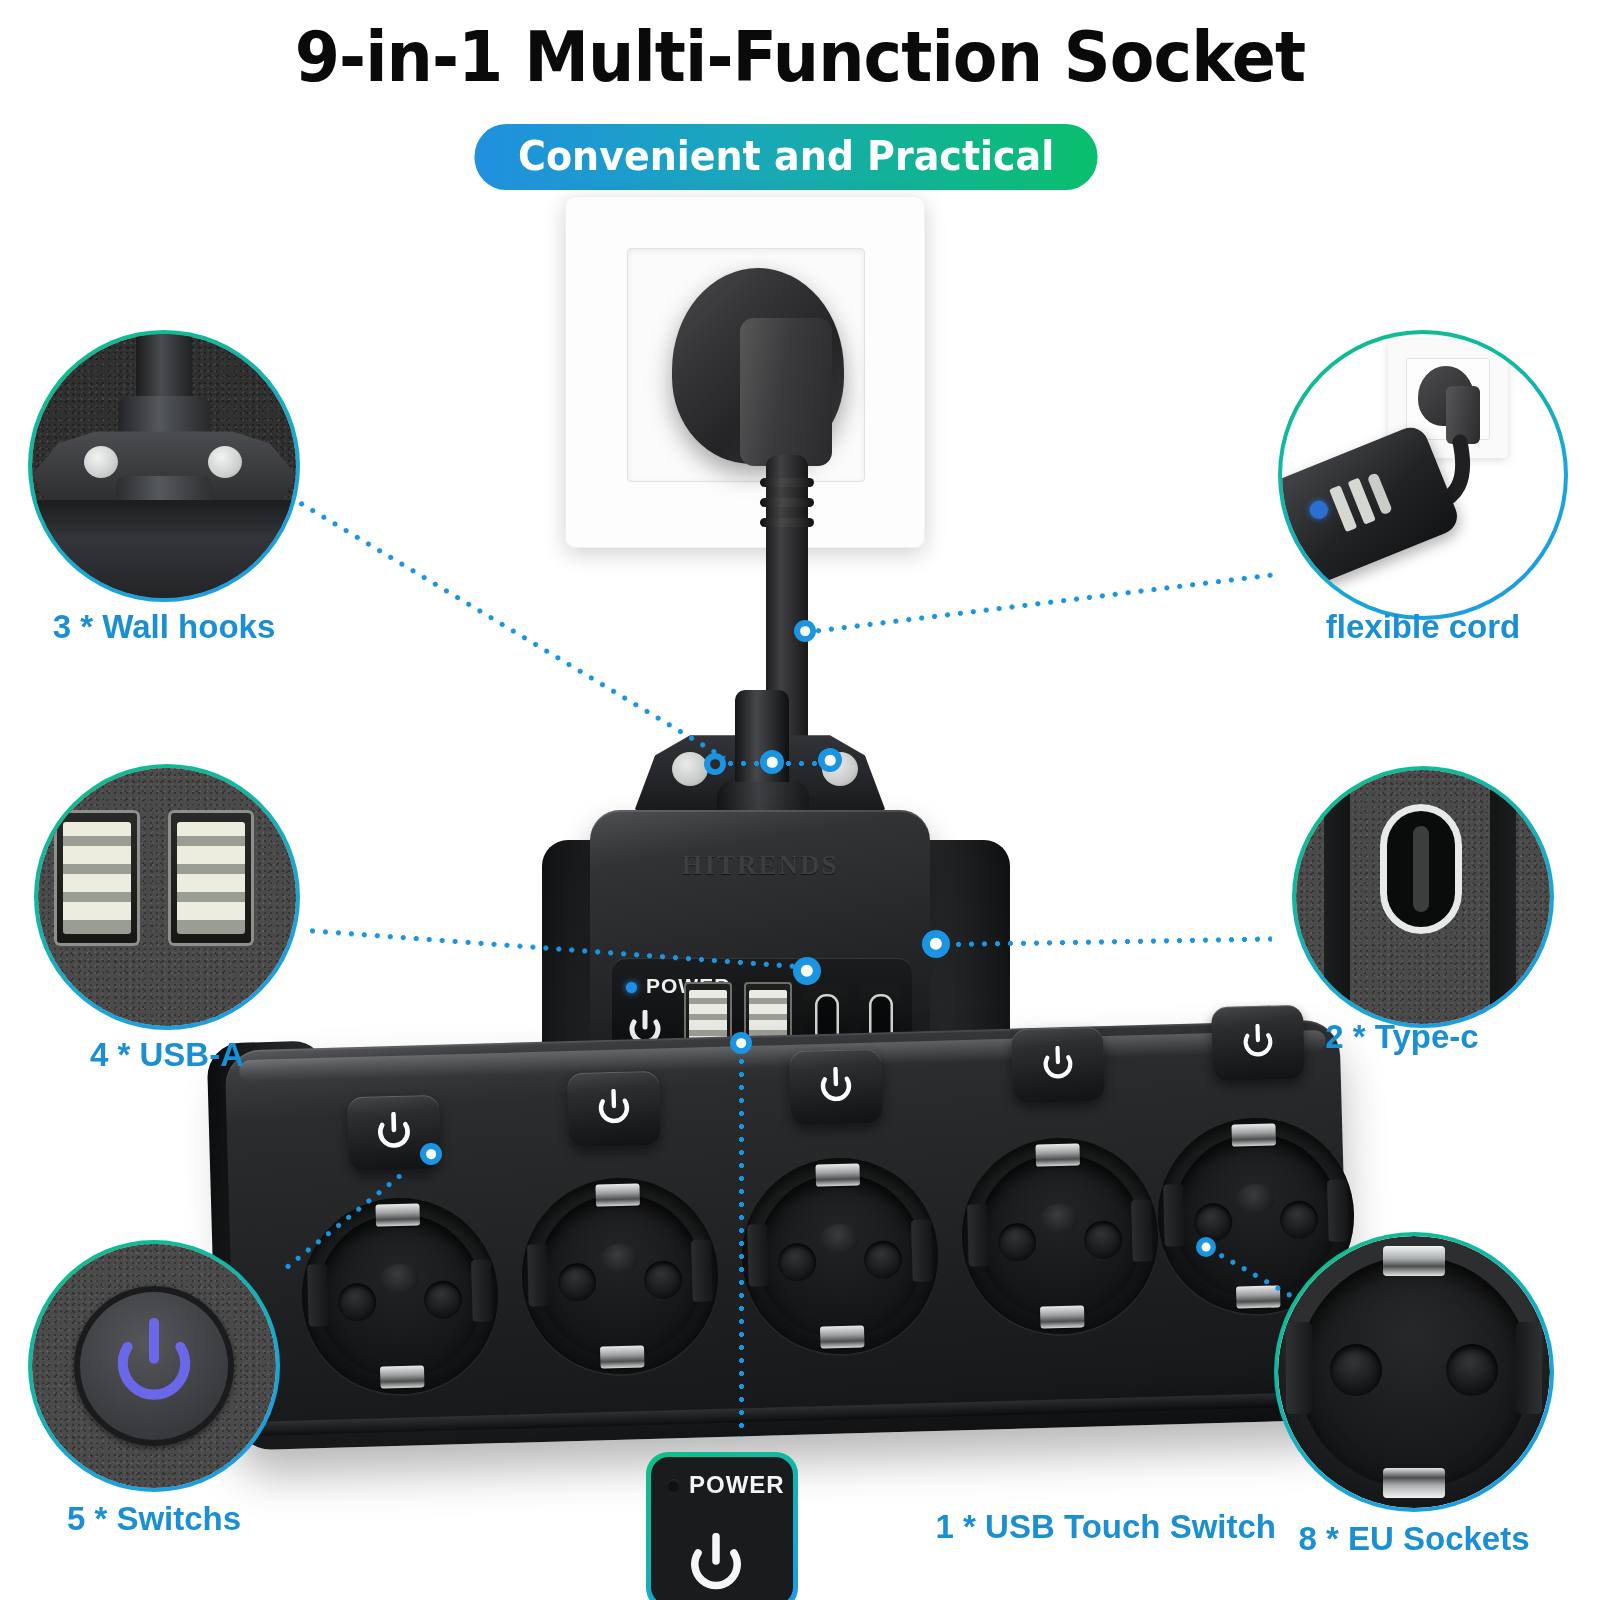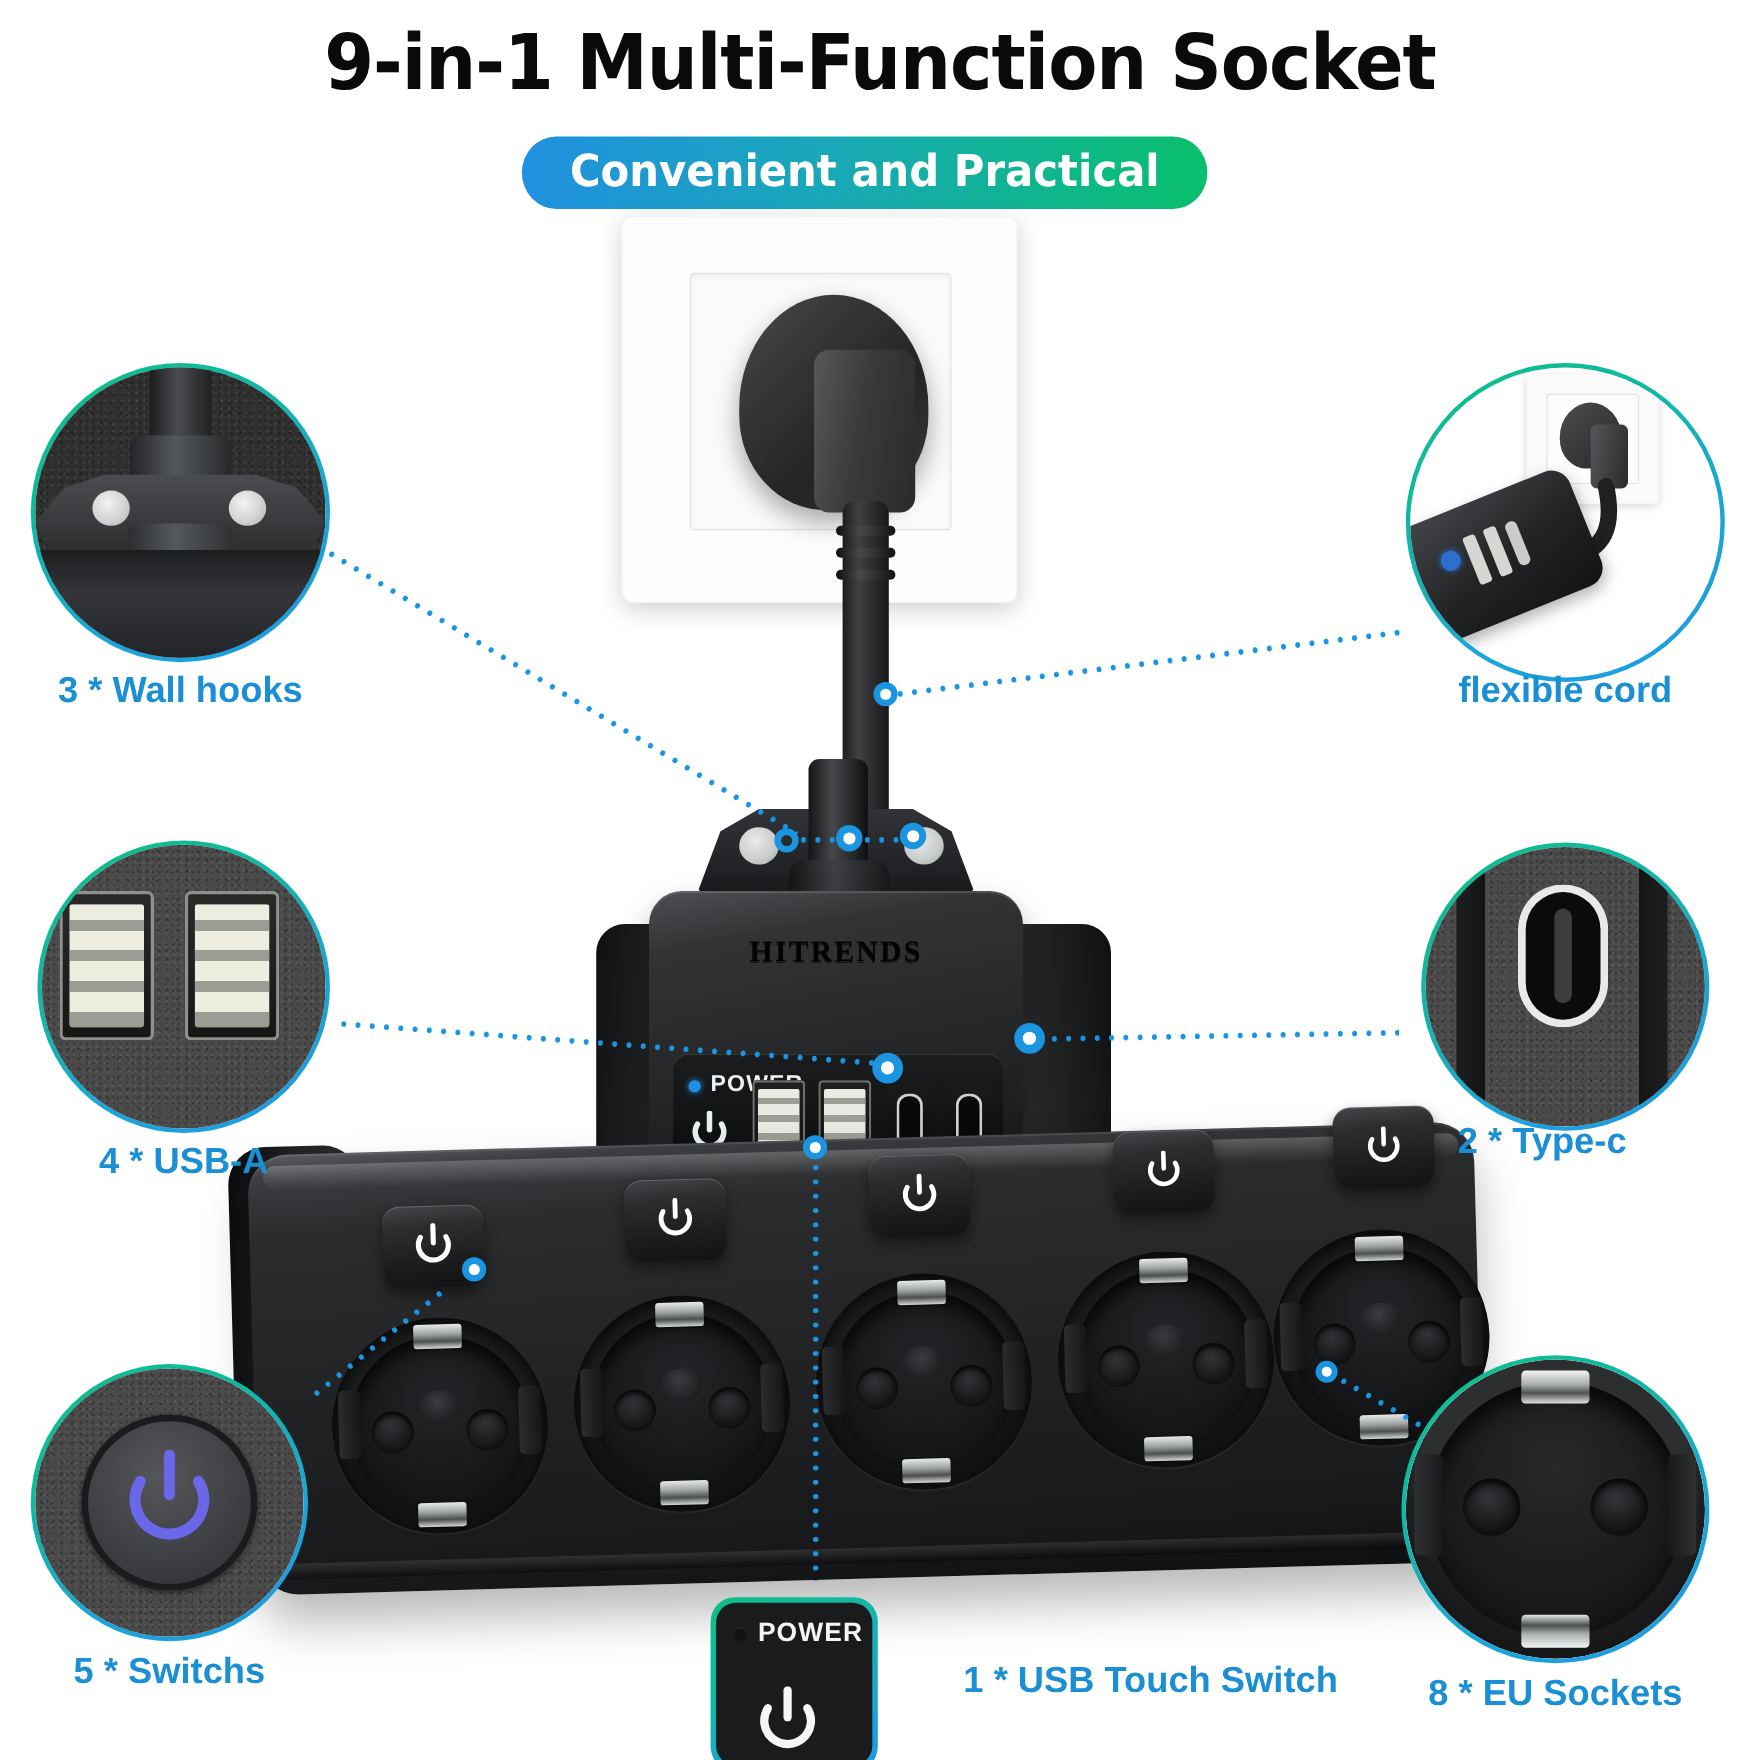--- a/index.html
+++ b/index.html
@@ -140,21 +140,21 @@
     position:absolute;left:352px;top:150px;width:110px;height:232px;border-radius:26px 10px 10px 26px;
     background:linear-gradient(95deg,#0f1011 0%,#26282a 60%,#303234 100%);
   }
   .headR{
     position:absolute;left:700px;top:150px;width:120px;height:230px;border-radius:10px 26px 26px 10px;
     background:linear-gradient(265deg,#0f1011 0%,#26282a 60%,#303234 100%);
   }
   .brand{
     position:absolute;left:400px;top:160px;width:340px;text-align:center;
     font-family:"Liberation Serif","DejaVu Serif",serif;font-weight:bold;
-    font-size:27px;letter-spacing:2px;color:#000000;opacity:.92;
+    font-size:27px;letter-spacing:2px;color:#404040;opacity:.92;
     text-shadow:0 1px 0 rgba(0,0,0,.6);
   }
   .spec{
     position:absolute;left:390px;top:205px;width:360px;text-align:center;
     font-size:29px;color:#d7dbdd;letter-spacing:.5px;font-weight:500;
     text-shadow:0 1px 2px rgba(0,0,0,.7);
   }
 
   .usbpanel{
     position:absolute;left:422px;top:268px;width:300px;height:104px;border-radius:14px;
@@ -534,16 +534,16 @@
     <div class="sqcallout" style="left:646px;top:1452px;width:152px;height:158px;">
       <div class="inner">
         <div style="position:absolute;left:16px;top:22px;width:13px;height:13px;border-radius:50%;background:#101112;box-shadow:inset 0 1px 2px rgba(255,255,255,.15);"></div>
         <div style="position:absolute;left:38px;top:14px;font-size:24px;font-weight:bold;color:#f2f4f5;letter-spacing:1px;">POWER</div>
         <svg width="62" height="66" viewBox="0 0 38 40" style="position:absolute;left:34px;top:76px;">
           <path d="M8 12 A13 13 0 1 0 30 12" fill="none" stroke="#f4f6f7" stroke-width="4.6" stroke-linecap="round"></path>
           <line x1="19" y1="2" x2="19" y2="17" stroke="#f4f6f7" stroke-width="4.6" stroke-linecap="round"></line>
         </svg>
       </div>
     </div>
-    <div class="clabel" style="left:816px;top:1508px;width:460px;text-align:center;">1 * USB Touch Switch</div>
+    <div class="clabel" style="left:816px;top:1508px;width:460px;text-align:right;">1 * USB Touch Switch</div>
   </div>
 
 </div>
 
 </body></html>

